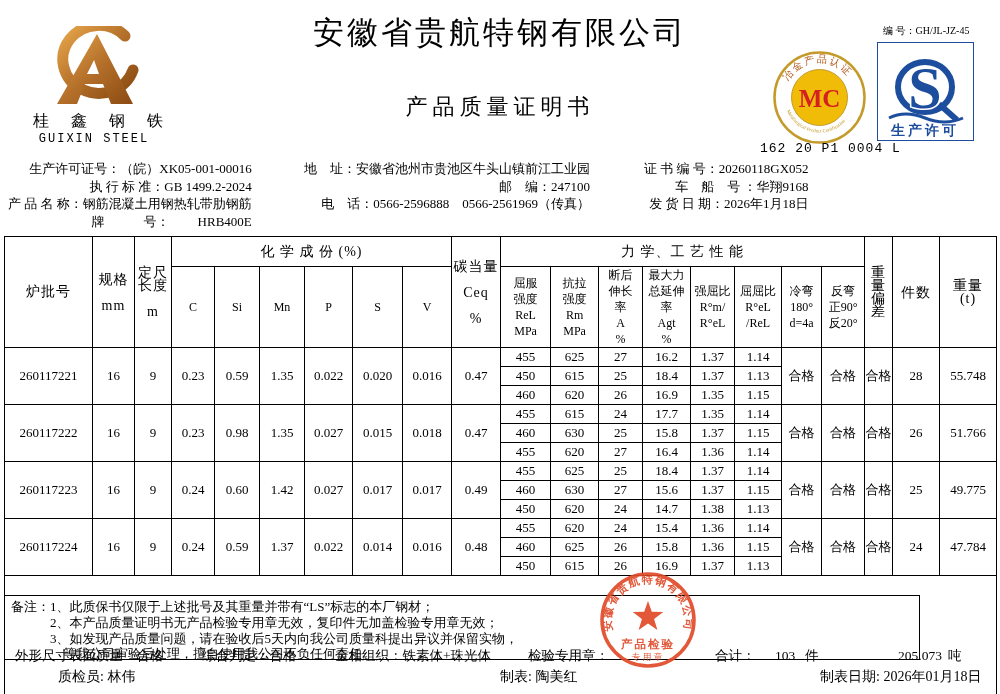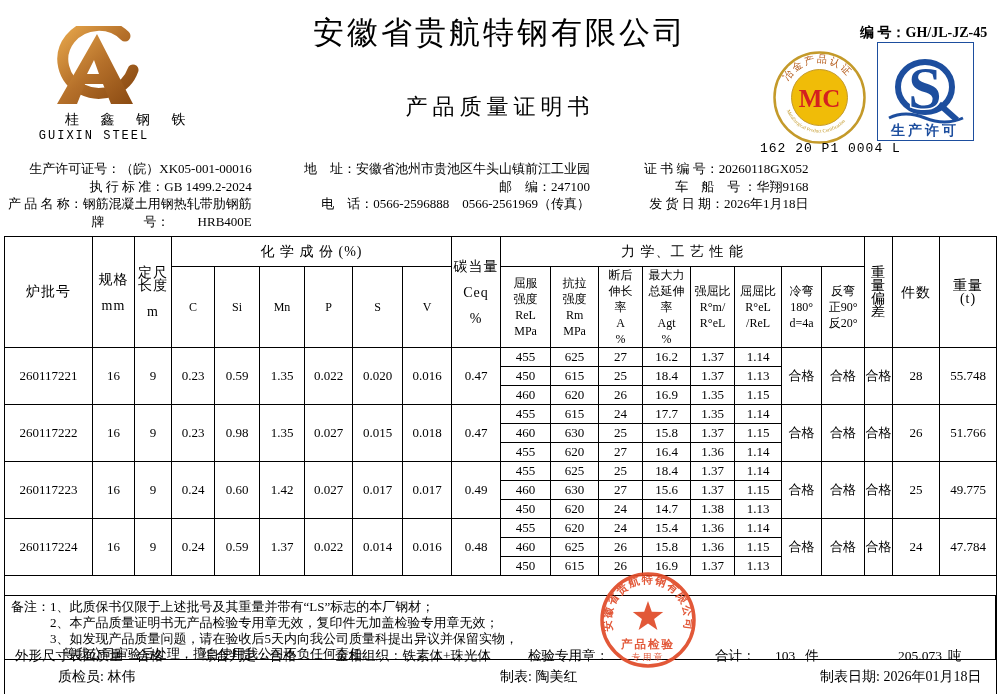--- a/index.html
+++ b/index.html
@@ -5,23 +5,23 @@
   html,body{margin:0;padding:0;background:#fff;}
   .page{
     position:relative;width:1000px;height:694px;background:#fff;color:#000;
     font-family:"Liberation Serif","DejaVu Sans",serif;overflow:hidden;
   }
   
   .company-title{position:absolute;top:12px;left:50%;transform:translateX(-50%);
     font-size:31px;letter-spacing:3px;white-space:nowrap;}
   .doc-title{position:absolute;top:92px;left:50%;transform:translateX(-50%);
     font-size:22px;letter-spacing:5px;white-space:nowrap;}
-  .serial{position:absolute;top:24px;left:860px;font-size:14px;white-space:nowrap;font-weight:bold;}
+  .serial{position:absolute;top:24px;left:883px;font-size:10px;white-space:nowrap;}
   .logo{position:absolute;left:33px;top:26px;width:122px;text-align:center;}
-  .logo-cn{font-size:14px;letter-spacing:9px;margin-top:1px;white-space:nowrap;margin-left:32px;}
+  .logo-cn{font-size:16px;letter-spacing:9px;margin-top:1px;white-space:nowrap;}
   .logo-en{font-size:12px;letter-spacing:2px;font-family:"Liberation Mono",monospace;white-space:nowrap;}
   .mc-logo{position:absolute;left:772px;top:50px;}
   .mc-code{position:absolute;left:760px;top:141px;font-size:13px;letter-spacing:1px;
     font-family:"Liberation Mono",monospace;white-space:nowrap;}
   .qs-logo{position:absolute;left:877px;top:42px;}
   
   .info-col{position:absolute;top:160px;font-size:13px;line-height:17.5px;white-space:nowrap;text-align:right;}
   #info-left{left:8px;}
   #info-mid{left:304px;}
   #info-right{left:644px;}
@@ -34,21 +34,21 @@
   tr.h-group{height:30px;}
   tr.h-group th{font-size:14px;letter-spacing:1px;}
   tr.h-detail{height:75px;}
   tr.h-detail th{font-size:12px;line-height:16px;}
   th.small-head{font-size:12px;line-height:13px;}
   tbody tr{height:19px;font-size:13px;}
   tfoot td{height:27px;}
   .sum-cell{position:relative;font-size:13.5px;text-align:left;}
   .sum-item{position:absolute;top:50%;transform:translateY(-50%);white-space:nowrap;}
   
-  .remarks{position:absolute;left:4px;top:595px;width:992px;height:65px;
+  .remarks{position:absolute;left:4px;top:595px;width:916px;height:65px;
     border:1px solid #000;box-sizing:border-box;}
   .rem-row{display:flex;font-size:13px;line-height:15.8px;padding:3px 0 0 6px;}
   .rem-label{flex:none;}
   .rem-indent{padding-left:13px;}
   
   .stamp{position:absolute;left:592px;top:570px;opacity:.92;}
   
   .sig{position:absolute;top:668px;font-size:14px;white-space:nowrap;}
   #sig-inspector{left:58px;}
   #sig-tabulator{left:500px;}

